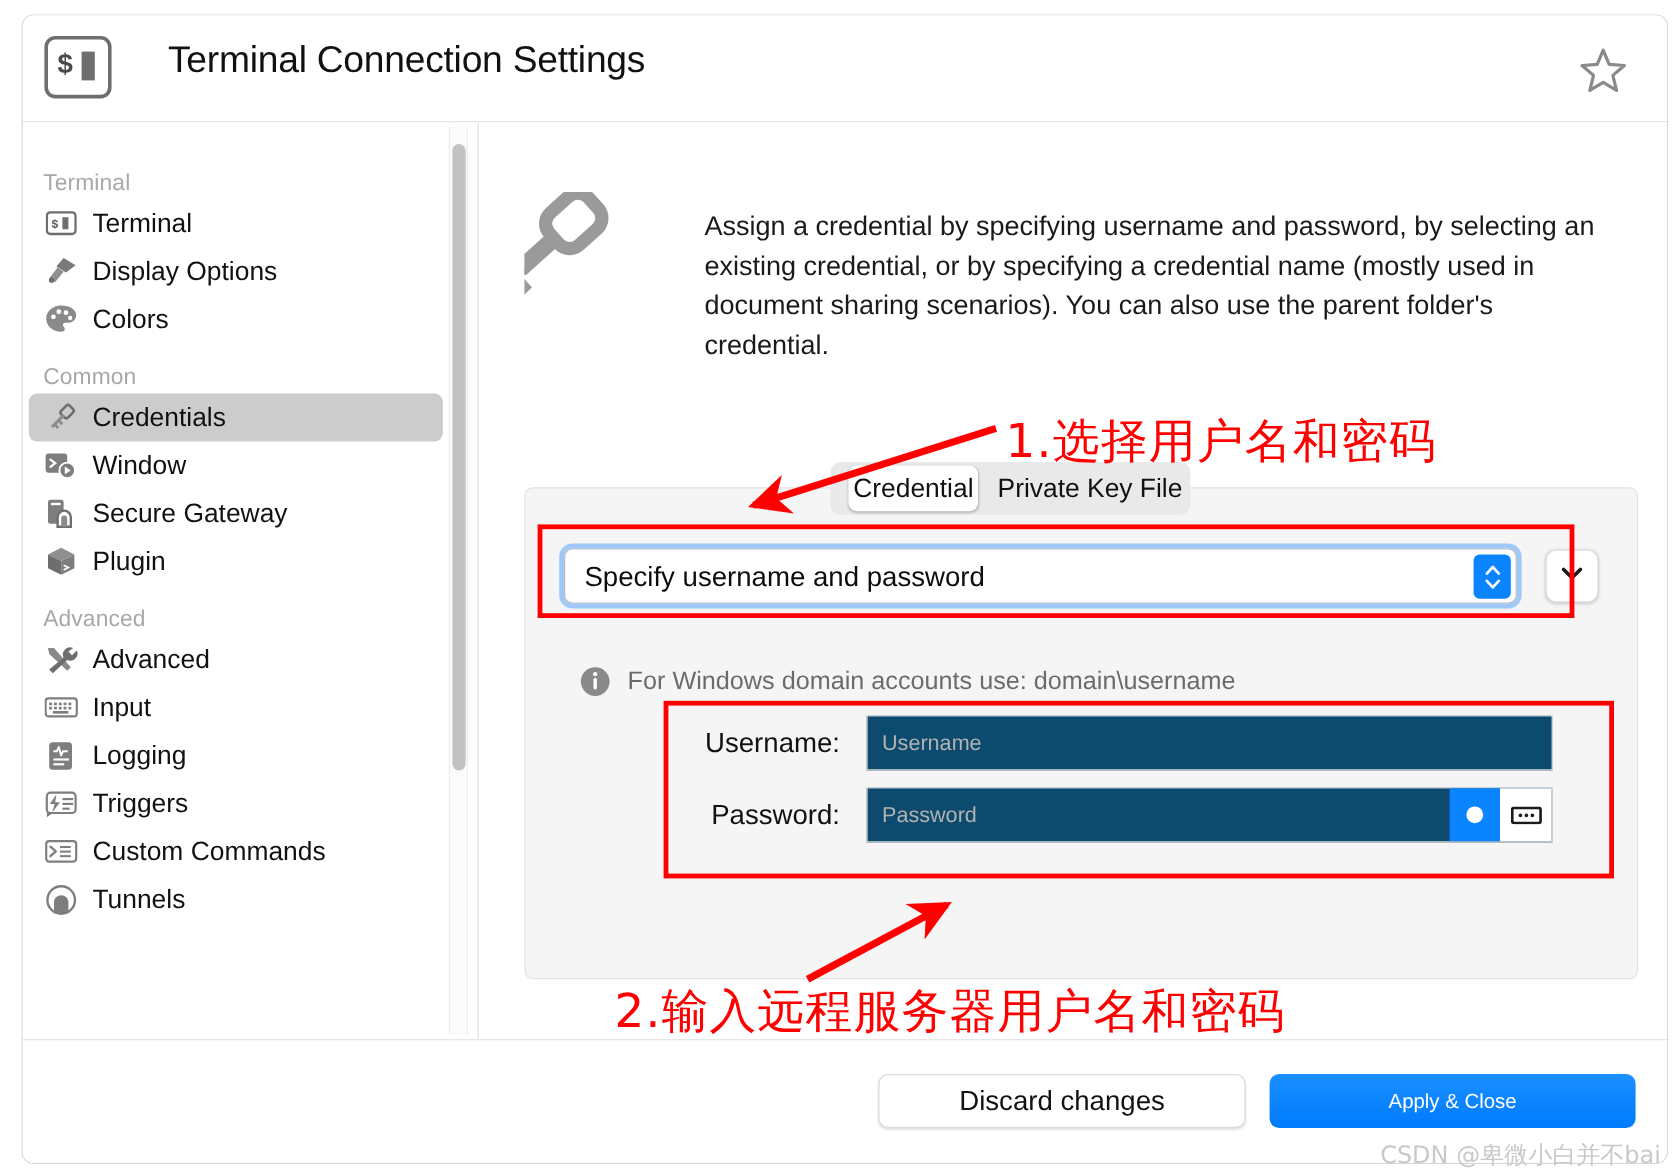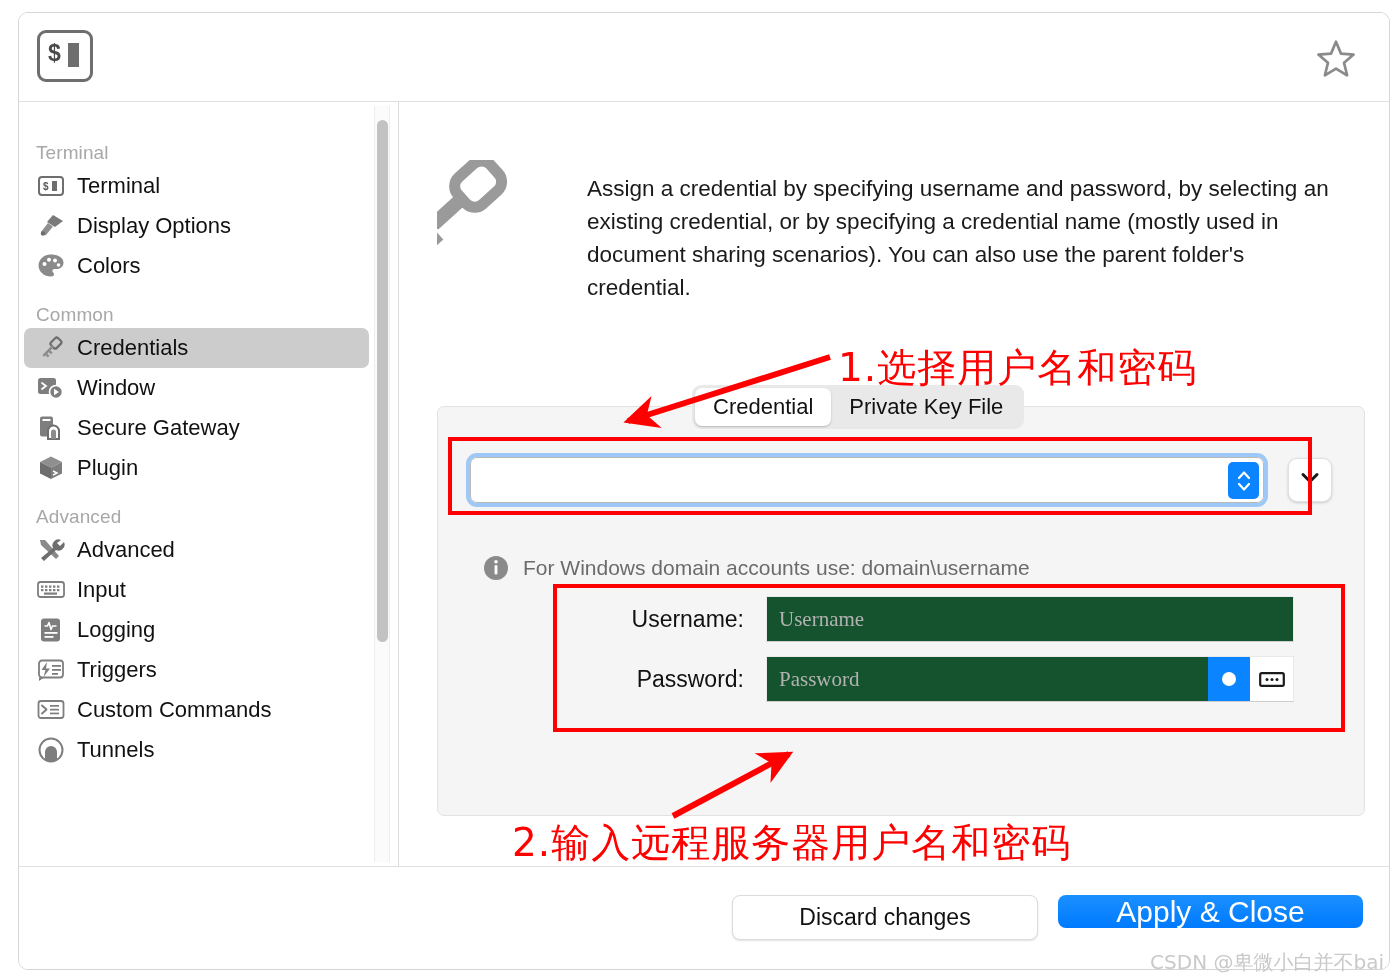--- a/index.html
+++ b/index.html
@@ -176,28 +176,29 @@
     position: absolute;
     left: 254px; top: -22px;
     height: 44px;
     background: #e9e9e9;
     border-radius: 9px;
     display: flex;
     padding: 3px;
   }
   .tab {
     height: 38px;
-    padding: 0 18px;
+    padding: 0 4px;
     display: flex;
     align-items: center;
     font-size: 22px;
     color: #111111;
     border-radius: 7px;
     cursor: default;
     white-space: nowrap;
+    margin-left: 12px;
   }
   .tab.active {
     background: #ffffff;
     box-shadow: 0 1px 2px rgba(0,0,0,0.22);
   }
   .select-row {
     position: absolute;
     left: 32px; top: 50px;
     width: 866px;
     display: flex;
@@ -262,35 +263,33 @@
     align-items: center;
     height: 48px;
     margin-bottom: 12px;
   }
   .f-label {
     width: 168px;
     text-align: right;
     padding-right: 22px;
     font-size: 23px;
     color: #111111;
-    margin-left: 44px;
   }
   .f-input {
     position: relative;
     flex: 1;
     height: 46px;
-    background: #14532d;
+    background: #0c4a6e;
     border: 1px solid #eaeaea;
     border-bottom: 1px solid #cfcfcf;
     display: flex;
     align-items: center;
     padding-left: 12px;
-    font-size: 21px;
+    font-size: 18px;
     color: #b2b2b2;
-    font-family: Liberation Serif, serif;
   }
   .pw-reveal {
     position: absolute;
     right: 43px; top: 0;
     width: 42px; height: 44px;
     background: #0a84ff;
     display: flex;
     align-items: center;
     justify-content: center;
   }
@@ -334,24 +333,24 @@
     box-shadow: 0 1px 2px rgba(0,0,0,0.12);
     font-size: 23px;
     color: #111111;
     display: flex;
     align-items: center;
     justify-content: center;
   }
   .btn-apply {
     position: absolute;
     left: 1039px; top: 28px;
-    width: 305px; height: 33px;
+    width: 305px; height: 45px;
     background: linear-gradient(180deg, #1a90ff 0%, #007aff 100%);
     border-radius: 8px;
-    font-size: 30px;
+    font-size: 17px;
     color: #ffffff;
     display: flex;
     align-items: center;
     justify-content: center;
   }
   .watermark {
     position: absolute;
     right: 16px; bottom: 2px;
     font-size: 20px;
     color: #c9c9c9;
@@ -383,20 +382,21 @@
 
 <div id="app">
 
   <div class="win-border"></div>
 
   <div class="header">
     <div class="app-icon">
       <span class="dollar">$</span>
       <span class="cursor"></span>
     </div>
+    <div class="win-title">Terminal Connection Settings</div>
     <div class="fav-star">
       <svg width="46" height="46" viewBox="0 0 24 24" fill="none" stroke="#8a8a8a" stroke-width="1.4" stroke-linejoin="round">
         <polygon points="12,3 14.6,9.2 21.2,9.7 16.2,14 17.8,20.5 12,17 6.2,20.5 7.8,14 2.8,9.7 9.4,9.2"></polygon>
       </svg>
     </div>
   </div>
   <div class="header-sep"></div>
 
   <div class="sidebar">
 
@@ -583,20 +583,21 @@
 
     <div class="cred-card">
 
       <div class="tabbar">
         <div class="tab active">Credential</div>
         <div class="tab">Private Key File</div>
       </div>
 
       <div class="select-row">
         <div class="select-box">
+          <span>Specify username and password</span>
           <span class="stepper">
             <svg width="16" height="26" viewBox="0 0 16 26">
               <path d="M3 10 L8 4.5 L13 10" stroke="#ffffff" stroke-width="2.2" fill="none" stroke-linecap="round" stroke-linejoin="round"></path>
               <path d="M3 16 L8 21.5 L13 16" stroke="#ffffff" stroke-width="2.2" fill="none" stroke-linecap="round" stroke-linejoin="round"></path>
             </svg>
           </span>
         </div>
         <div class="chev-btn">
           <span>
             <svg width="20" height="14" viewBox="0 0 20 14">

